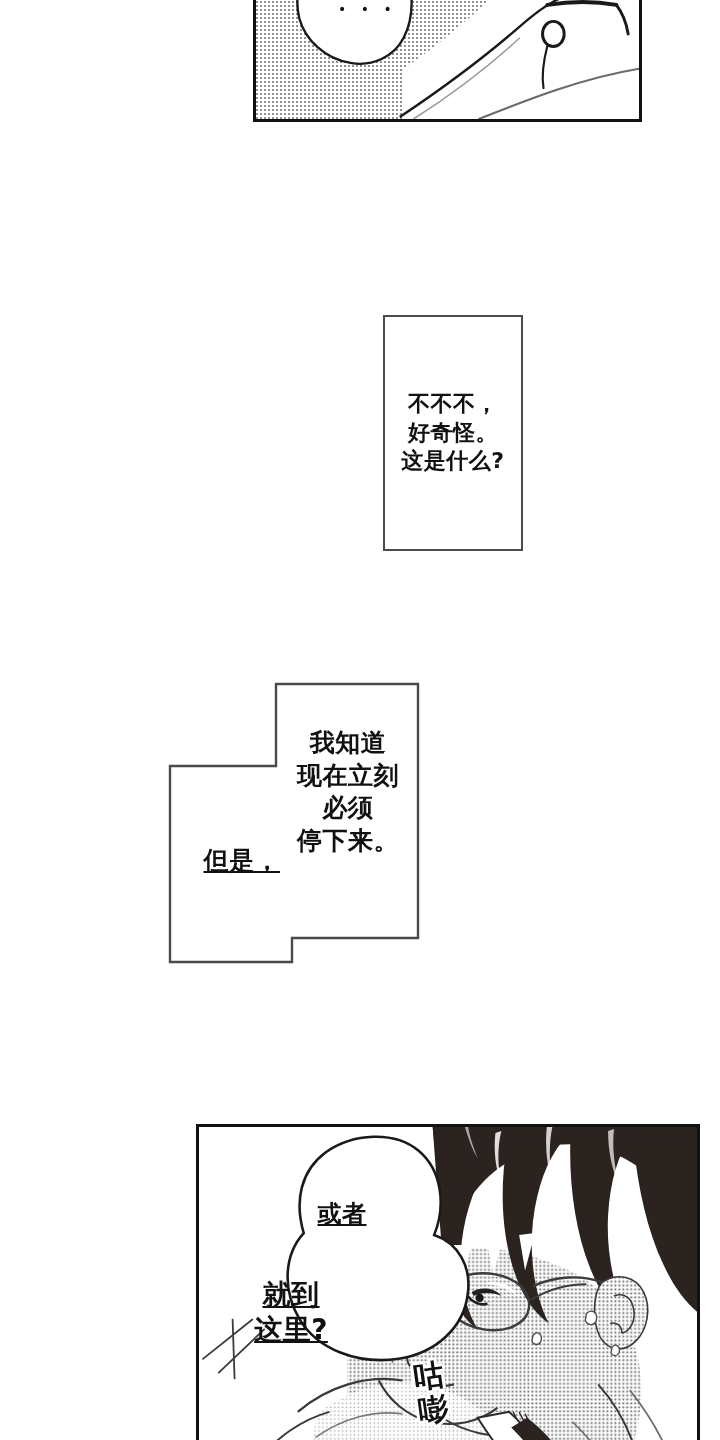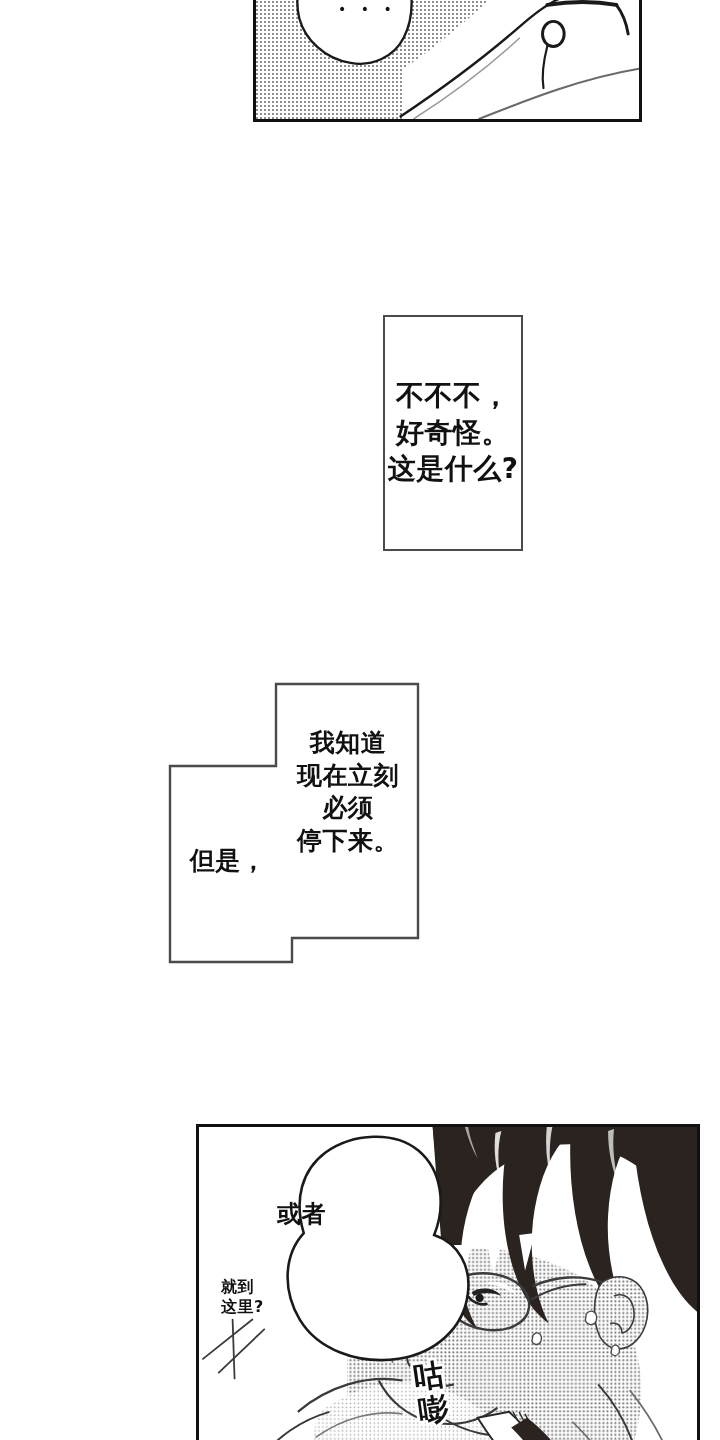--- a/index.html
+++ b/index.html
@@ -67,21 +67,21 @@
   }
   .caption-text {
     font-family: "DejaVu Sans", "Liberation Sans", sans-serif;
     font-weight: 700;
     color: #111111;
     text-align: center;
     line-height: 1.30;
     white-space: pre-line;
     letter-spacing: 0.5px;
   }
-  #caption-box-1 .caption-text { font-size: 28px; }
+  #caption-box-1 .caption-text { font-size: 22px; }
 
   
   #caption-box-2 {
     position: absolute;
     left: 168px;
     top: 682px;
     width: 252px;
     height: 282px;
   }
   #caption-box-2 .step-shape {
@@ -102,53 +102,56 @@
     line-height: 1.30;
     color: #111111;
     white-space: pre-line;
     letter-spacing: 0.5px;
   }
   .step-text-side {
     position: absolute;
     left: 8px;
     top: 163px;
     width: 104px;
-    text-align: center;
+    text-align: right;
     font-family: "DejaVu Sans", "Liberation Sans", sans-serif;
     font-weight: 700;
     font-size: 25px;
     line-height: 1.30;
     color: #111111;
     letter-spacing: 0.5px;
+    text-decoration: underline;
   }
 
   
   #panel-bottom {
     left: 196px;
     top: 1124px;
     width: 504px;
     height: 340px;
   }
 
   .bubble-text {
     position: absolute;
     font-family: "DejaVu Sans", "Liberation Sans", sans-serif;
     font-weight: 700;
     color: #111111;
+    text-align: center;
     line-height: 1.26;
     white-space: pre-line;
     letter-spacing: 0.5px;
+    text-decoration: underline;
   }
   #bubble-text-upper {
     left: 78px; top: 72px; width: 130px;
     font-size: 24px;
   }
   #bubble-text-lower {
     left: 22px; top: 150px; width: 140px;
-    font-size: 16px;
+    font-size: 28px;
   }
 
   .sfx {
     position: absolute;
     font-family: "DejaVu Sans", "Liberation Sans", sans-serif;
     font-weight: 700;
     font-size: 30px;
     line-height: 1.12;
     color: #111111;
     white-space: pre-line;

